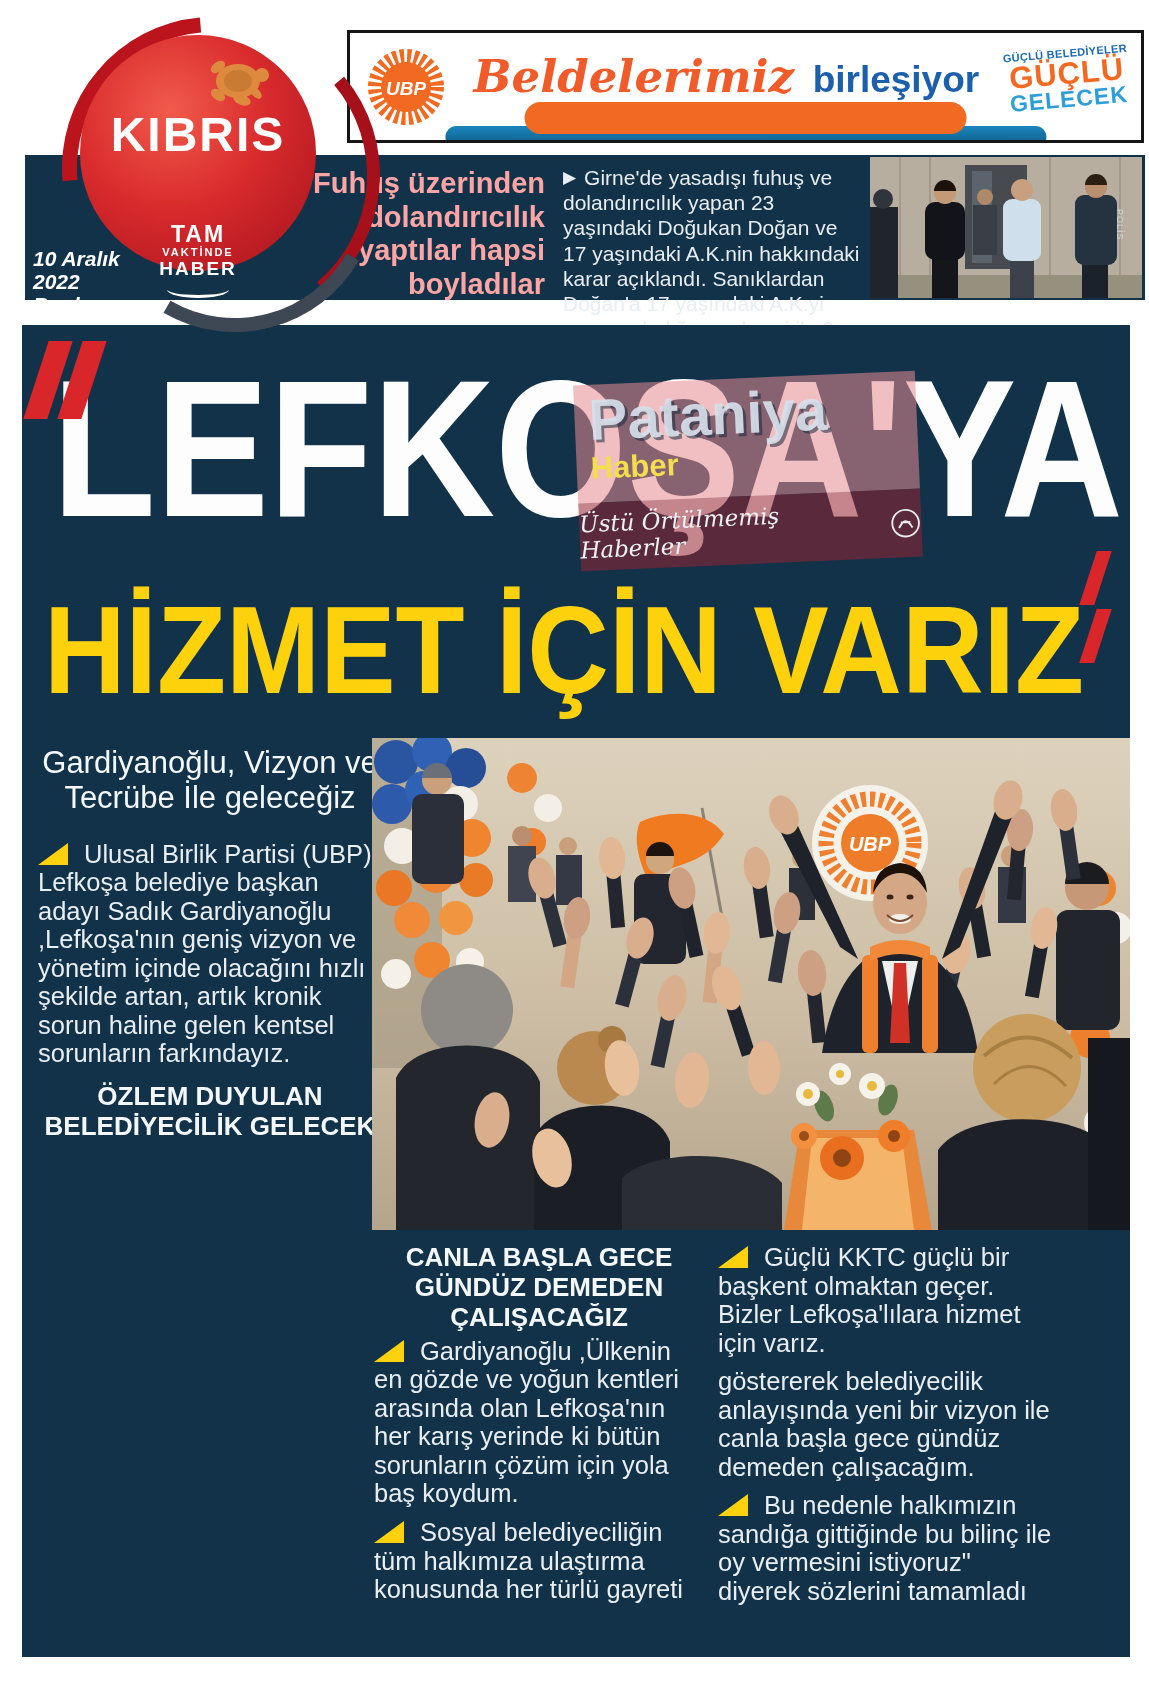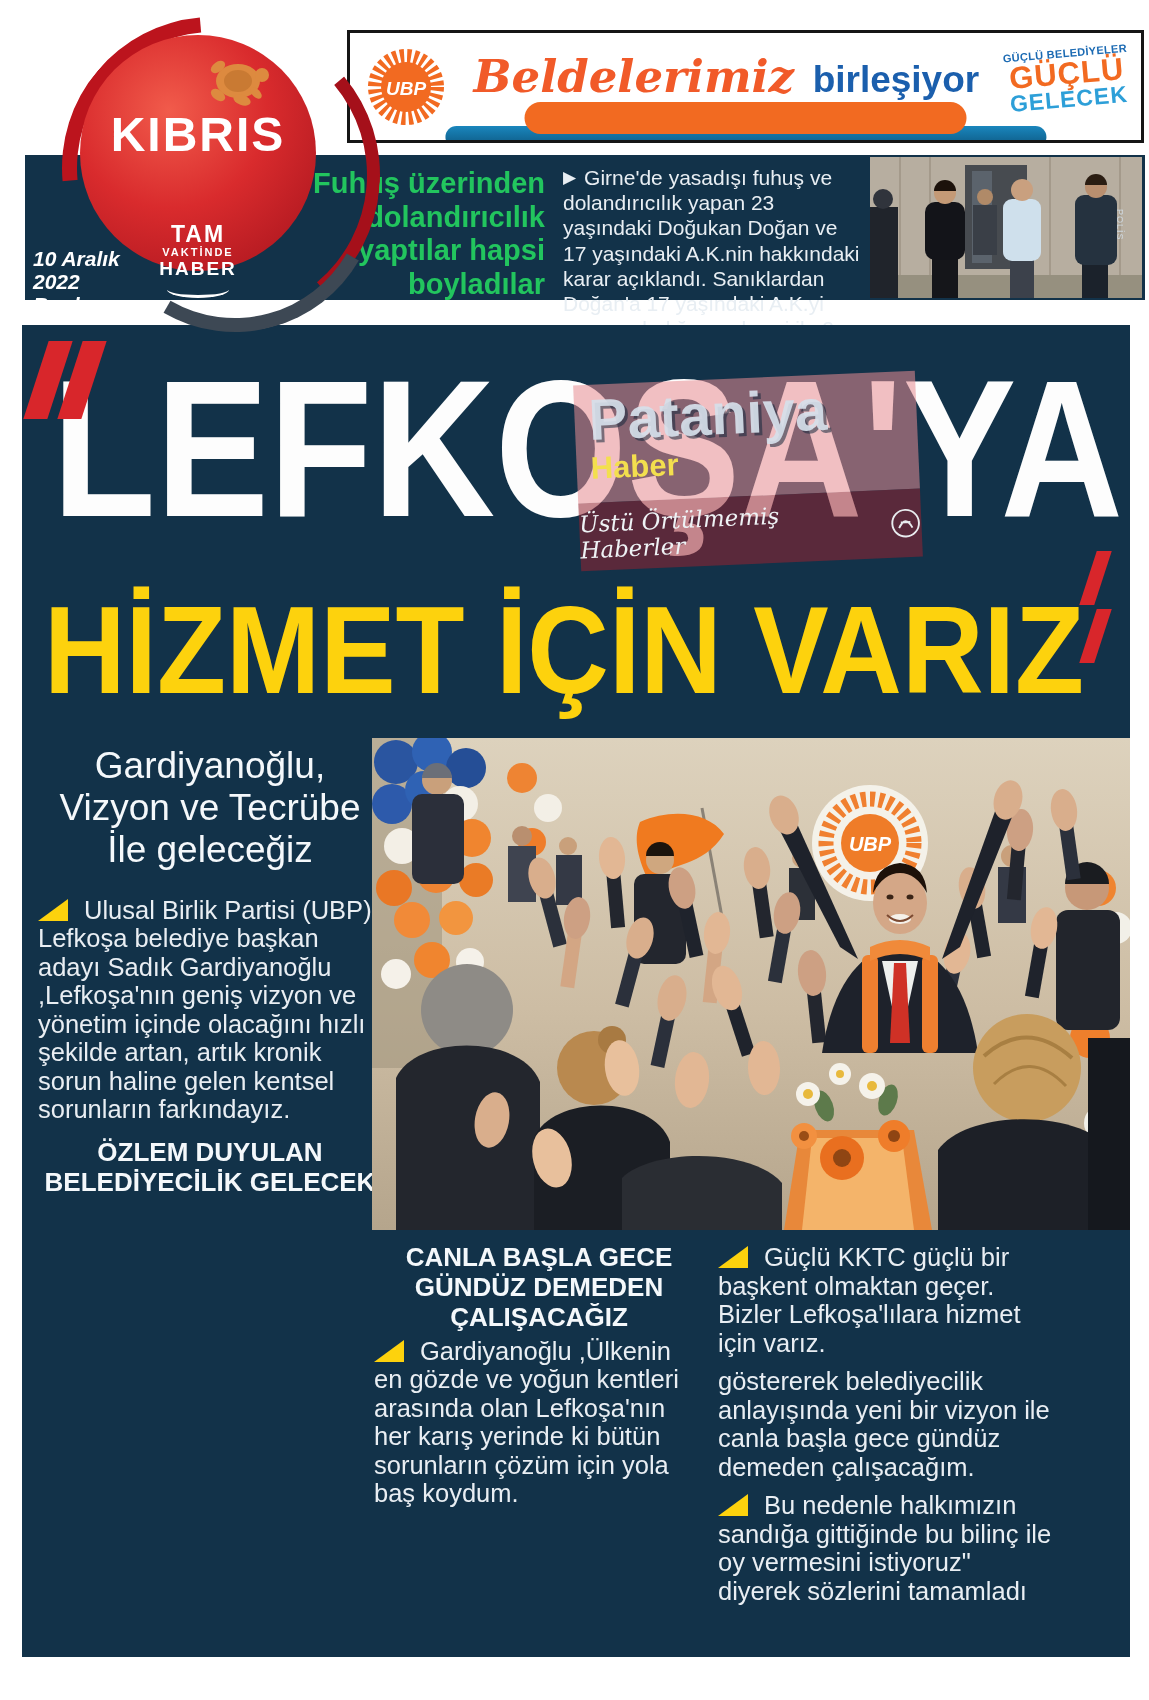--- a/index.html
+++ b/index.html
@@ -2,21 +2,21 @@
 <html><head>
 <meta charset="utf-8">
 <style>
   html,body{margin:0;padding:0;background:#e9e9e9;}
   .page{position:relative;width:1149px;height:1700px;background:#ffffff;overflow:hidden;
         font-family:"Liberation Sans",sans-serif;}
 
   
   .mast-strip{position:absolute;left:25px;top:155px;width:1120px;height:145px;background:#123249;}
   .crime-headline{position:absolute;left:278px;top:12px;width:242px;text-align:right;
-        color:#22c55e;font-weight:bold;font-size:29px;line-height:1.16;}
+        color:#fca5a5;font-weight:bold;font-size:29px;line-height:1.16;}
   .crime-body{position:absolute;left:538px;top:10px;width:302px;color:#e8eef3;
         font-size:21px;line-height:1.2;}
   .pointer{margin-right:8px;font-size:17px;vertical-align:2px;}
   .crime-photo{position:absolute;left:845px;top:2px;width:272px;height:141px;}
 
   
   .arc-tl{position:absolute;left:62px;top:17px;width:272px;height:272px;border-radius:50%;
         border:15px solid transparent;border-top-color:#bc141d;transform:rotate(-50deg);z-index:2;}
   .arc-r{position:absolute;left:74px;top:22px;width:280px;height:280px;border-radius:50%;
         border:13px solid transparent;border-right-color:#a5101a;transform:rotate(5deg);z-index:2;}
@@ -70,21 +70,21 @@
   .wm-name{font-size:58px;font-weight:bold;color:rgba(214,224,234,0.92);
         text-shadow:3px 3px 0 rgba(20,40,60,.55);line-height:1;}
   .wm-sub{font-size:31px;font-weight:bold;color:#f3df4e;line-height:1;margin-top:4px;}
   .wm-bottom{height:68px;background:rgba(150,35,48,0.55);display:flex;align-items:center;
         justify-content:center;gap:12px;}
   .wm-script{font-family:"DejaVu Serif",serif;font-style:italic;color:#eef2f5;font-size:23px;}
 
   
   .col{position:absolute;color:#e9eef3;}
   .col-left{left:16px;top:420px;width:344px;}
-  .col-heading{font-size:37px;line-height:1.14;text-align:center;color:#f4f8fb;margin-bottom:24px;}
+  .col-heading{font-size:31px;line-height:1.14;text-align:center;color:#f4f8fb;margin-bottom:24px;}
   .para{font-size:25.5px;line-height:1.12;margin:0 0 10px;}
   .subhead{font-size:26px;font-weight:bold;text-align:center;line-height:1.15;margin:14px 0 4px;color:#f4f8fb;}
   .bullet{display:inline-block;width:0;height:0;border-left:30px solid transparent;
         border-bottom:22px solid #fdd20d;margin-right:16px;vertical-align:-2px;}
   .photo{position:absolute;left:350px;top:413px;width:758px;height:492px;}
   .col-mid{left:352px;top:918px;width:330px;}
   .col-right{left:696px;top:918px;width:336px;}
   .col-mid .subhead{margin-top:0;}
 </style>
 </head>
@@ -393,20 +393,23 @@
         <circle cx="432" cy="398" r="13" fill="#f29040"></circle>
           <circle cx="432" cy="398" r="5" fill="#9a4d16"></circle>
       </g>
     </svg>
 
     <div class="col col-mid">
       <div class="subhead">CANLA BAŞLA GECE GÜNDÜZ DEMEDEN ÇALIŞACAĞIZ</div>
       <p class="para">
         <span class="bullet"></span><span>Gardiyanoğlu ,Ülkenin en gözde ve yoğun kentleri arasında olan Lefkoşa'nın her karış yerinde ki bütün sorunların çözüm için yola baş koydum.</span>
       </p>
+      <p class="para">
+        <span class="bullet"></span><span>Sosyal belediyeciliğin tüm halkımıza ulaştırma konusunda her türlü gayreti</span>
+      </p>
     </div>
 
     <div class="col col-right">
       <p class="para">
         <span class="bullet"></span><span>Güçlü KKTC güçlü bir başkent olmaktan geçer. Bizler Lefkoşa'lılara hizmet için varız.</span>
       </p>
       <p class="para">
         <span>göstererek belediyecilik anlayışında yeni bir vizyon ile canla başla gece gündüz demeden çalışacağım.</span>
       </p>
       <p class="para">

